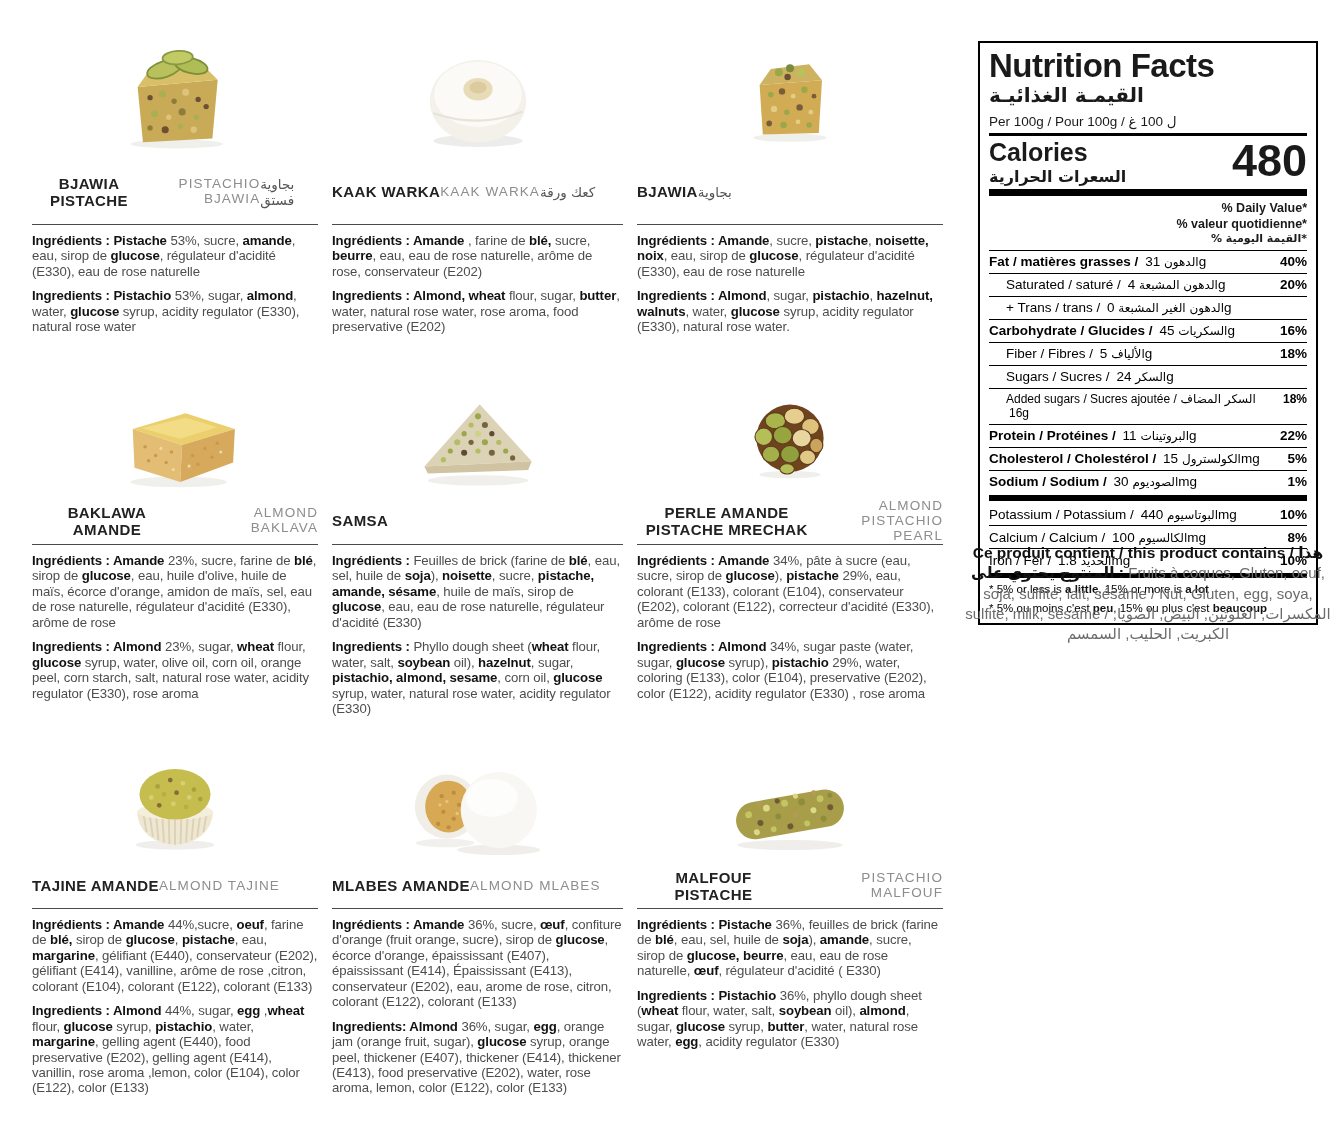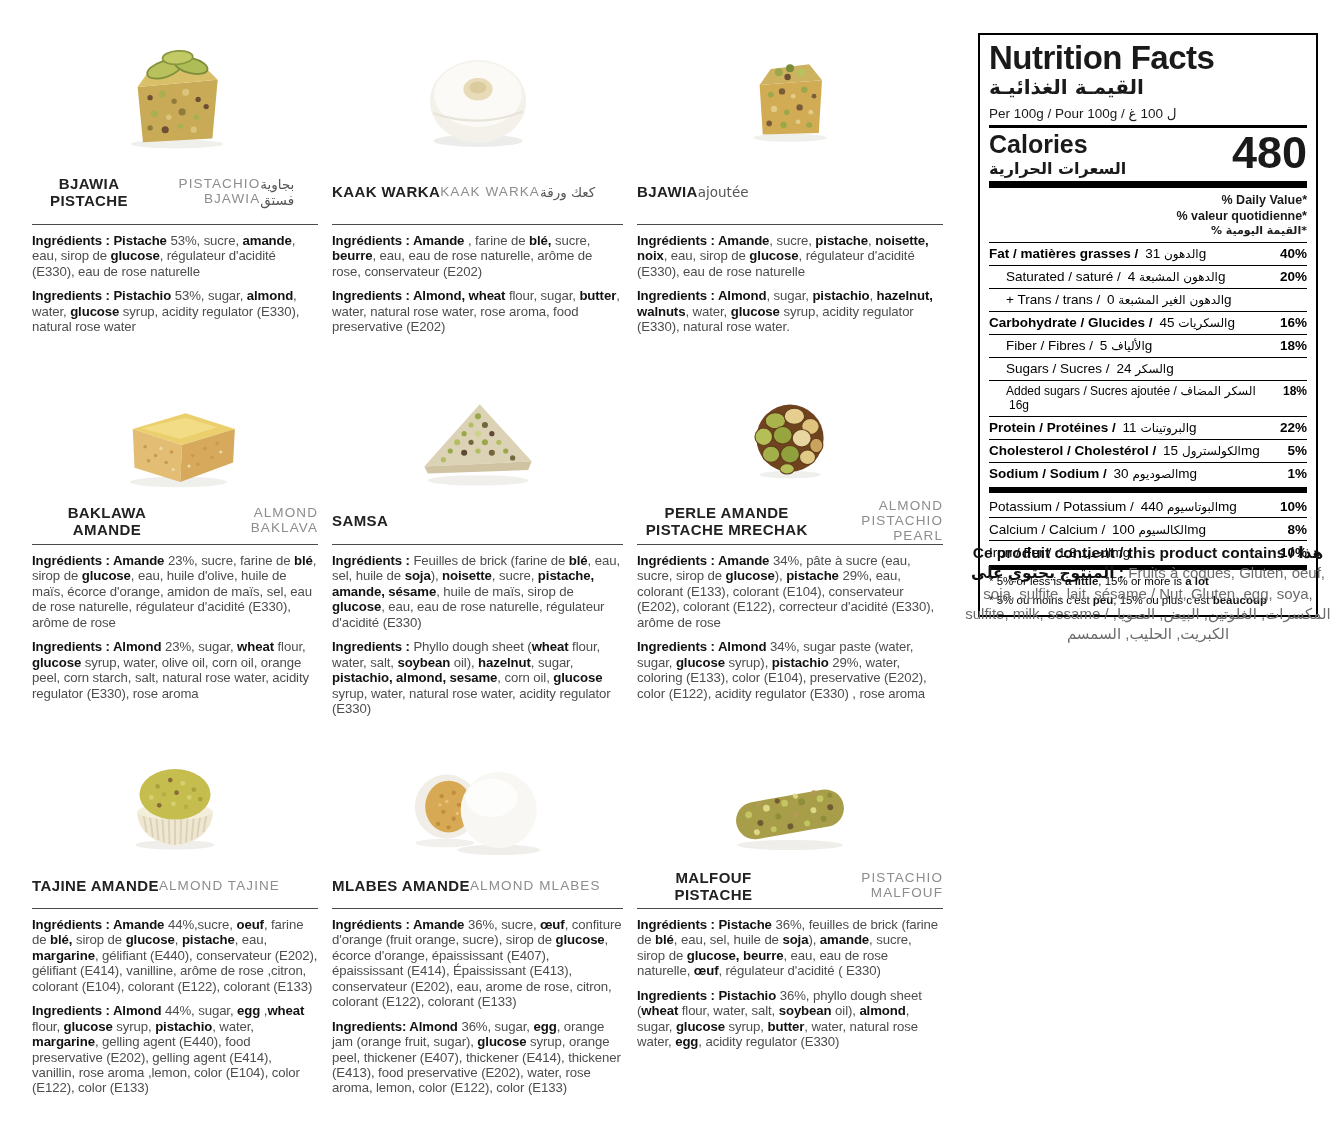--- a/index.html
+++ b/index.html
@@ -15,21 +15,21 @@
   .twrap{display:flex;flex-direction:row;align-items:center;justify-content:flex-start;width:100%;}
   .r1 .twrap{height:66px}.r2 .twrap{height:48px}.r3 .twrap{height:46px}
   .t-fr{font-size:15px;font-weight:bold;letter-spacing:.4px;margin:4px 0 3px;color:#222;text-align:center;}
   .t-en{font-size:13.5px;color:#8d8d8d;letter-spacing:1.1px;text-align:right;}
   .t-ar{font-size:13.5px;color:#555;margin-top:1px;font-family:"DejaVu Sans",sans-serif;}
   .rule{width:100%;border:none;border-top:1.6px solid #4a4a4a;margin:0 0 8px;}
   .ing{font-size:13.2px;line-height:1.17;color:#4d4d4d;margin:0 0 9px;width:100%;letter-spacing:-.1px;}
   .ing .b,.b{font-weight:bold;color:#121212;}
 
   
-  .nf{position:absolute;left:978px;top:33px;width:340px;box-sizing:border-box;
+  .nf{position:absolute;left:978px;top:41px;width:340px;box-sizing:border-box;
       border:2.5px solid #000;background:#fff;padding:6px 9px 8px;}
   .nf-title{font-size:33px;font-weight:bold;letter-spacing:-.5px;line-height:1.04;}
   .nf-fr{font-size:25px;font-weight:bold;letter-spacing:2.5px;line-height:1.15;}
   .arz{font-family:"DejaVu Sans",sans-serif;}
   .nf-ar{font-size:20px;font-weight:bold;line-height:1.25;}
   .nf-serving{font-size:13.5px;margin:5px 0 4px;}
   .bar{height:6.5px;background:#000;margin:2px 0;}
   .bar.thin{height:3px;}
   .bar.med{height:4.5px;}
   .cal-row{display:flex;justify-content:space-between;align-items:flex-start;padding:2px 0 1px;gap:8px;}
@@ -138,21 +138,21 @@
               <circle cx="124" cy="102" r="3.5" fill="#9aa84a"></circle>
             </g>
             <circle cx="86" cy="36" r="5" fill="#9aa84a"></circle>
             <circle cx="100" cy="31" r="5" fill="#7a8c3c"></circle>
             <circle cx="114" cy="36" r="5" fill="#b7c15e"></circle>
             <circle cx="97" cy="42" r="4" fill="#6e4f33"></circle>
           </svg>
         </div>
         <div class="twrap">
           <h3 class="t-fr">BJAWIA</h3>
-          <div class="t-ar">ajoutée</div>
+          <div class="t-ar">بجاوية</div>
         </div>
         <hr class="rule">
         <p class="ing"><span class="b">Ingrédients : Amande</span><span>, sucre, </span><span class="b">pistache</span><span>, </span><span class="b">noisette, noix</span><span>, eau, sirop de </span><span class="b">glucose</span><span>, régulateur d'acidité (E330), eau de rose naturelle</span></p>
         <p class="ing"><span class="b">Ingredients : Almond</span><span>, sugar, </span><span class="b">pistachio</span><span>, </span><span class="b">hazelnut, walnuts</span><span>, water, </span><span class="b">glucose</span><span> syrup, acidity regulator (E330), natural rose water.</span></p>
       </section>
       <section class="card r2">
         <div class="photo">
           <svg width="180" height="118" viewBox="0 0 200 134">
             <ellipse cx="104" cy="118" rx="55" ry="6" fill="#efefec"></ellipse>
             <polygon points="52,58 112,40 168,58 108,76" fill="#eccf6d"></polygon>

